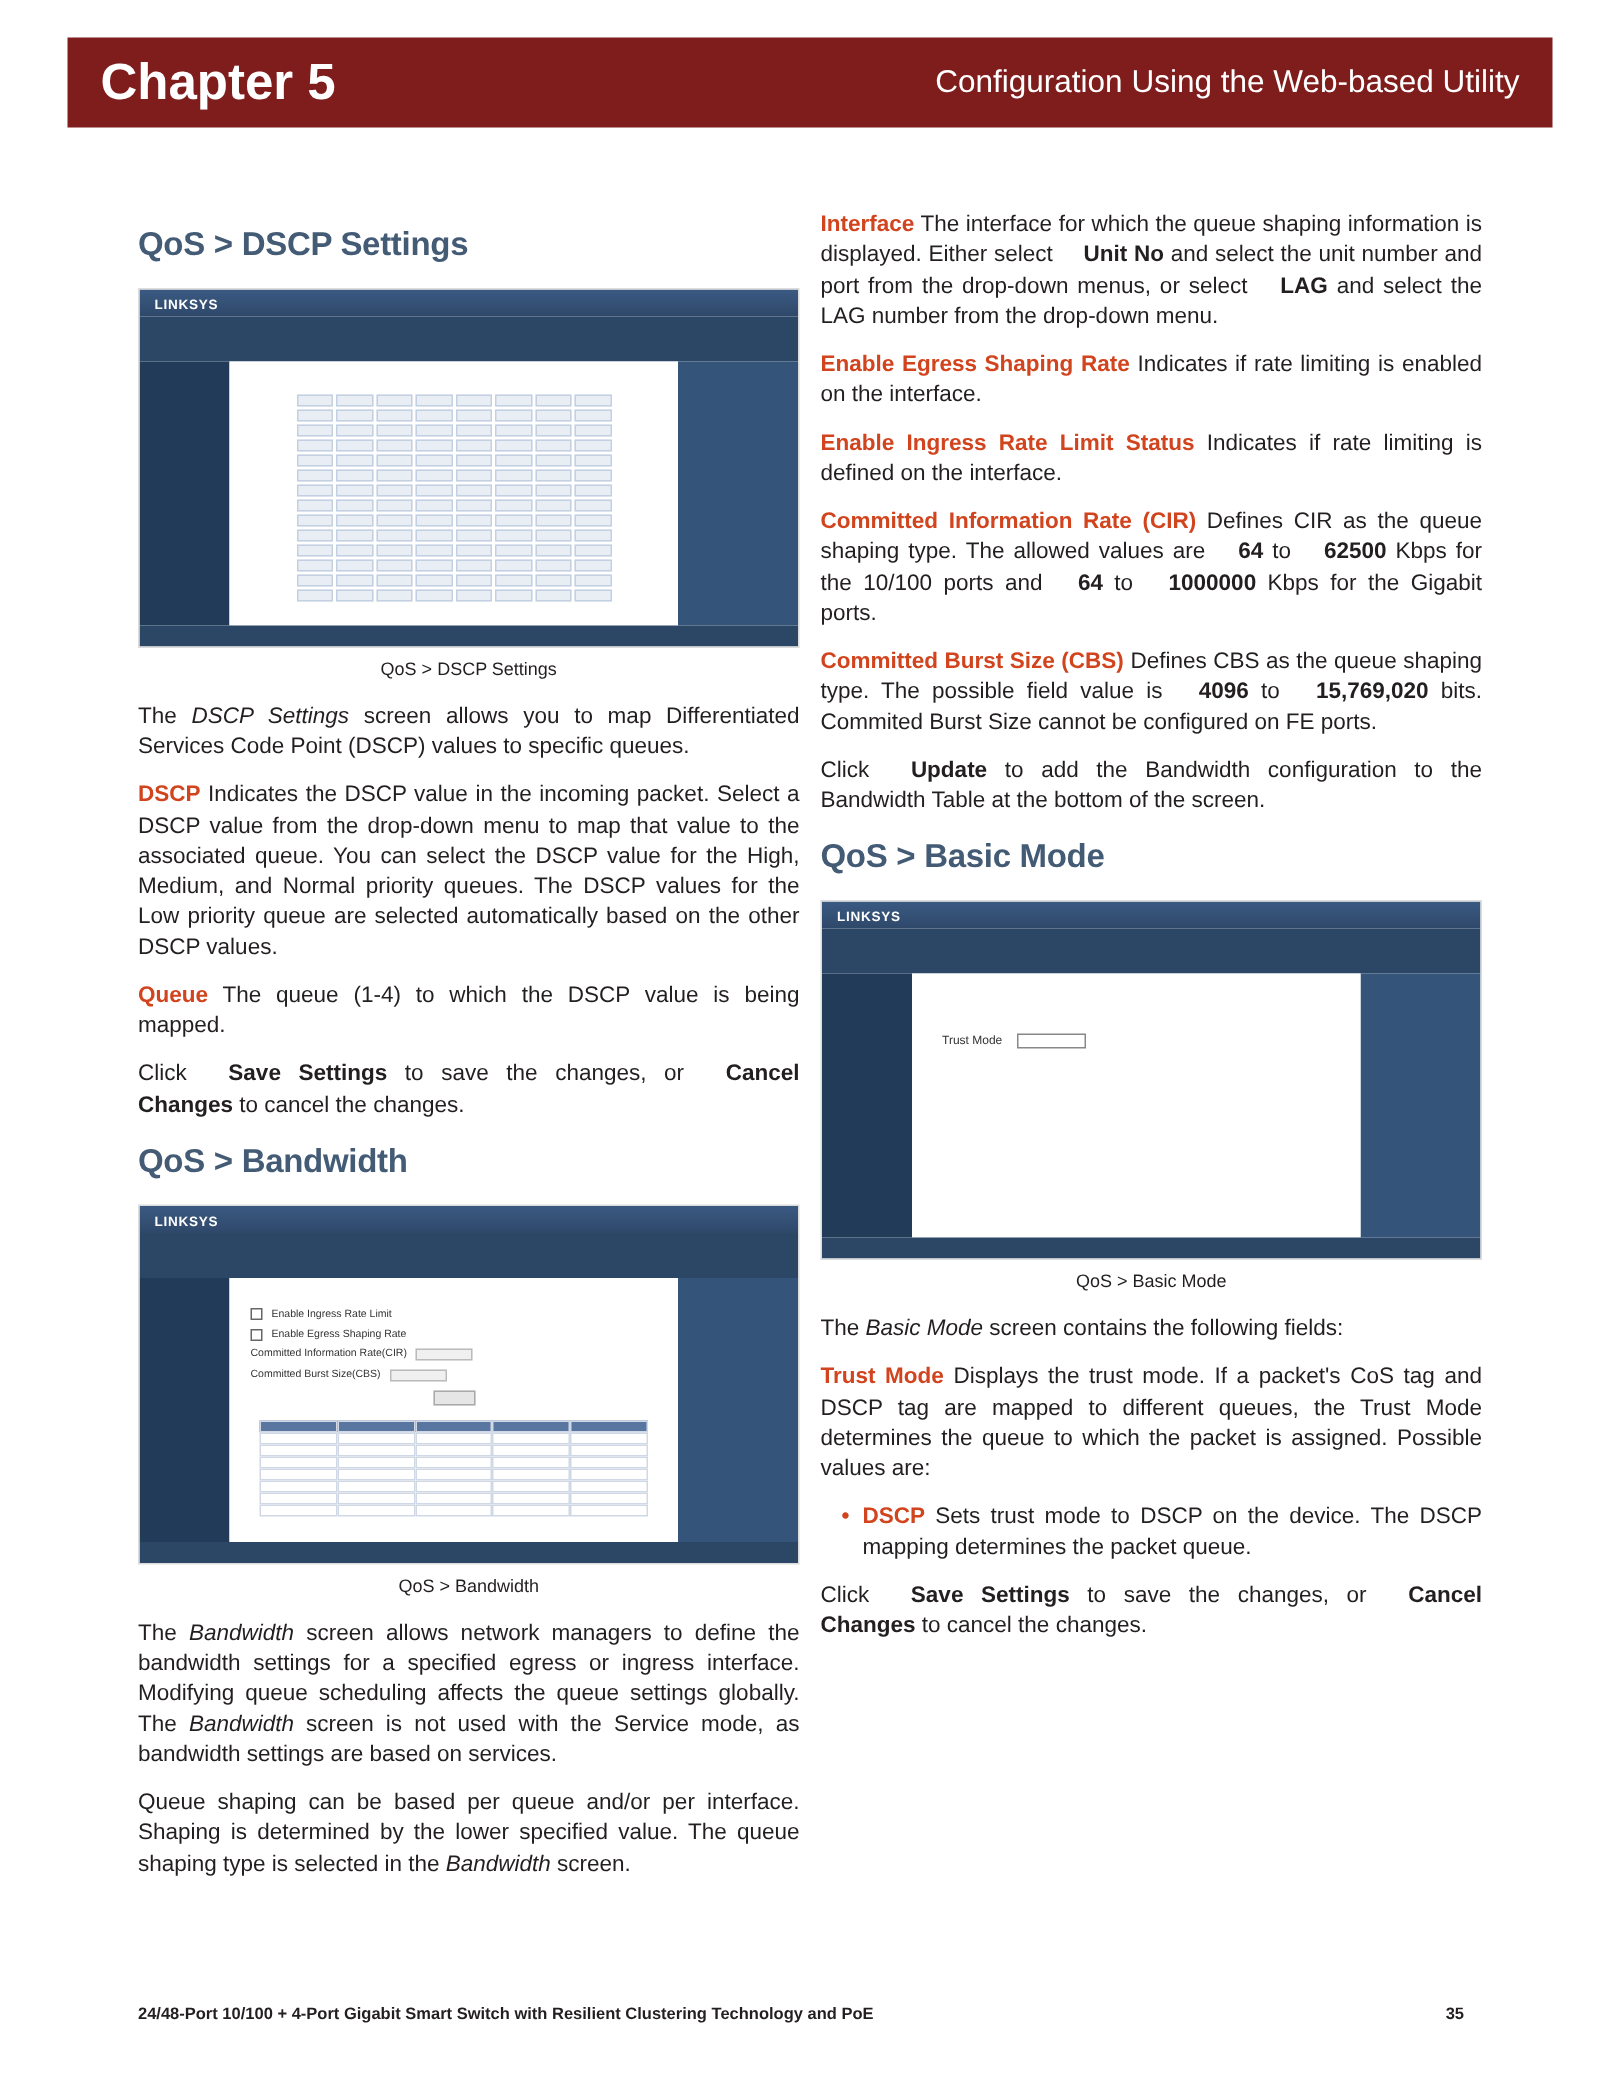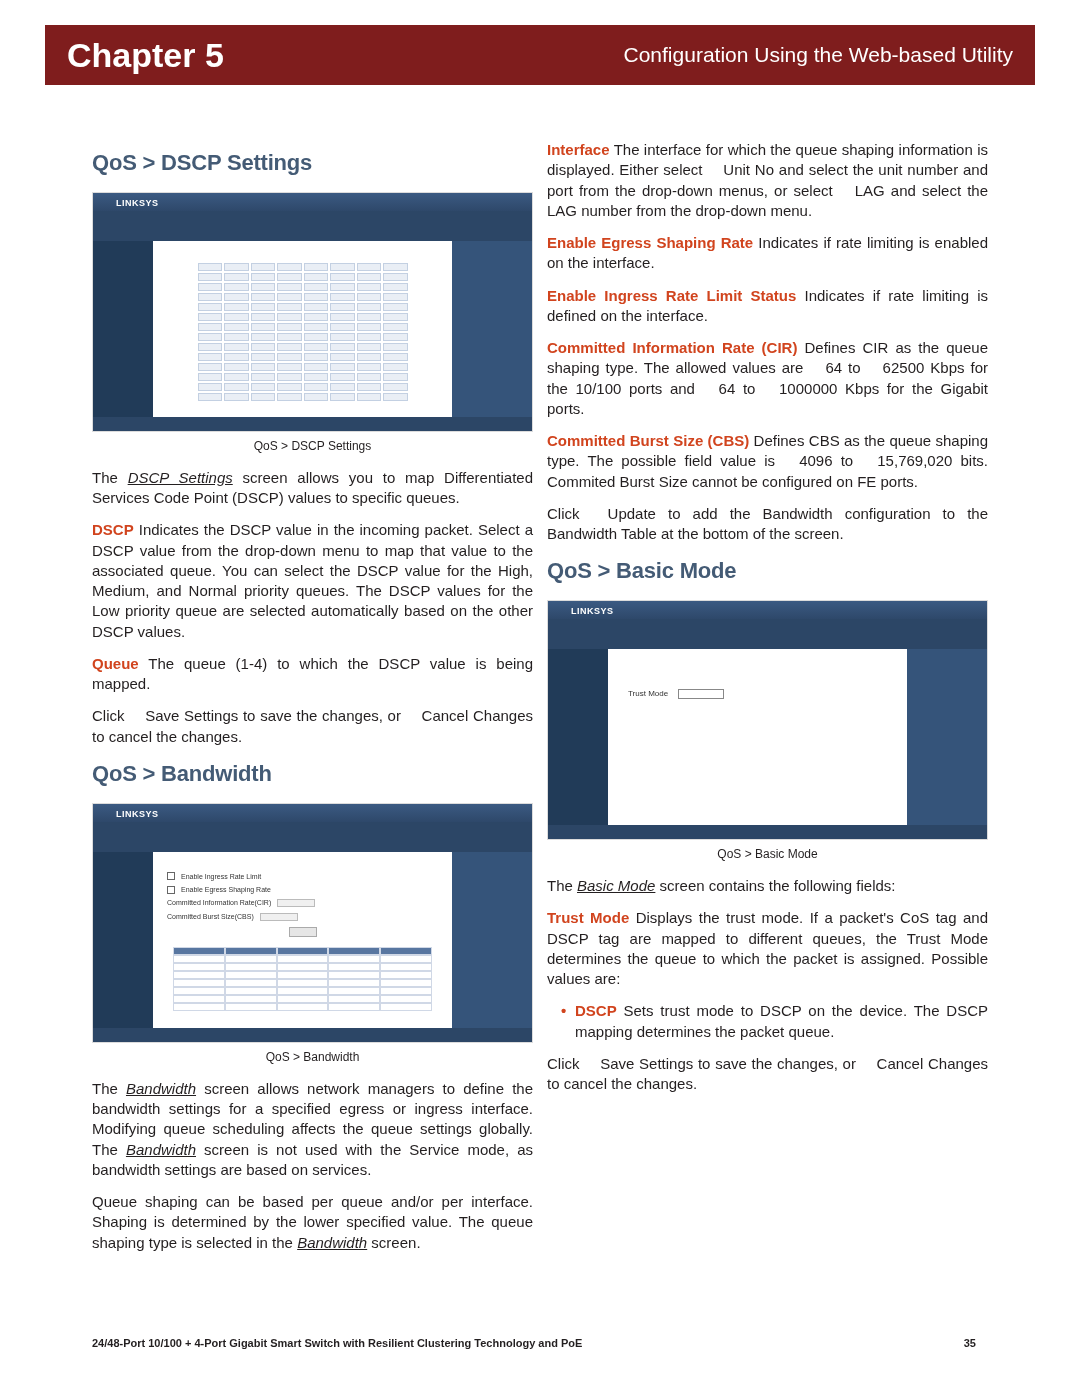--- a/index.html
+++ b/index.html
@@ -6,26 +6,26 @@
   body { font-family: "Myriad Pro", "Segoe UI", Arial, sans-serif; background: #fff; color: #231f20; width: 1080px; margin: 0 auto; }
   .page { width: 1080px; height: 1397px; position: relative; background: #fff; }
   .header-bar { position: absolute; left: 45px; right: 45px; top: 25px; height: 60px; background: #7f1d1d; color: #fff; display: flex; align-items: center; justify-content: space-between; padding: 0 22px; }
   .chapter-label { font-size: 34px; font-weight: bold; }
   .chapter-title { font-size: 21px; font-weight: normal; }
   .columns { position: absolute; top: 140px; left: 92px; right: 92px; bottom: 90px; display: flex; gap: 14px; }
   .col { flex: 1; min-width: 0; font-size: 15px; line-height: 1.35; color: #231f20; }
   h2.section { font-family: "Myriad Pro Condensed", "Arial Narrow", Arial, sans-serif; font-weight: bold; font-size: 22px; color: #445b75; margin: 8px 0 14px; letter-spacing: -0.2px; }
   p { margin: 0 0 12px; text-align: justify; }
   .term { color: #d1441e; font-weight: bold; margin-top: 12px; }
-  .bold { font-weight: normal; margin-left: 16px; }
-  .italic { font-style: italic; text-decoration: underline; }
+  .bold { font-weight: bold; margin-left: 16px; }
+  .italic { font-style: italic; }
   .figure { width: 100%; margin: 4px 0 6px; }
   .fig-box { width: 100%; height: 240px; border: 1px solid #dcdcdc; background: #ffffff; position: relative; overflow: hidden; }
   .fig-caption { text-align: center; font-size: 12px; color: #231f20; margin: 6px 0 14px; }
-  .shot-top { position: absolute; left:0; right:0; top:0; height: 18px; background: linear-gradient(#3b5a82,#2e486a); color:#fff; font-size:9px; font-weight:bold; padding:4px 23px; letter-spacing:0.5px; }
+  .shot-top { position: absolute; left:0; right:0; top:0; height: 18px; background: linear-gradient(#3b5a82,#2e486a); color:#fff; font-size:9px; font-weight:bold; padding:4px 10px; letter-spacing:0.5px; }
   .shot-bar { position:absolute; left:0; right:0; top:18px; height:30px; background:#2c4666; }
   .shot-left { position:absolute; left:0; top:48px; width:60px; bottom:14px; background:#213b58; }
   .shot-right { position:absolute; right:0; top:48px; width:80px; bottom:14px; background:#35547a; }
   .shot-main { position:absolute; left:60px; right:80px; top:48px; bottom:14px; background:#fff; }
   .shot-foot { position:absolute; left:0; right:0; bottom:0; height:14px; background:#2c4666; }
   .mini-grid { margin: 22px auto 0; width: 210px; display: grid; grid-template-columns: repeat(8, 1fr); gap: 2px; }
   .mini-grid div { height: 8px; background: #e9eef5; border: 1px solid #c3d0e2; }
   .bw-form { padding: 20px 14px; font-size: 7px; color:#333; }
   .bw-row { display:flex; gap:6px; margin-bottom:4px; align-items:center; }
   .bw-check { width:8px; height:8px; border:1px solid #666; background:#fff; }

